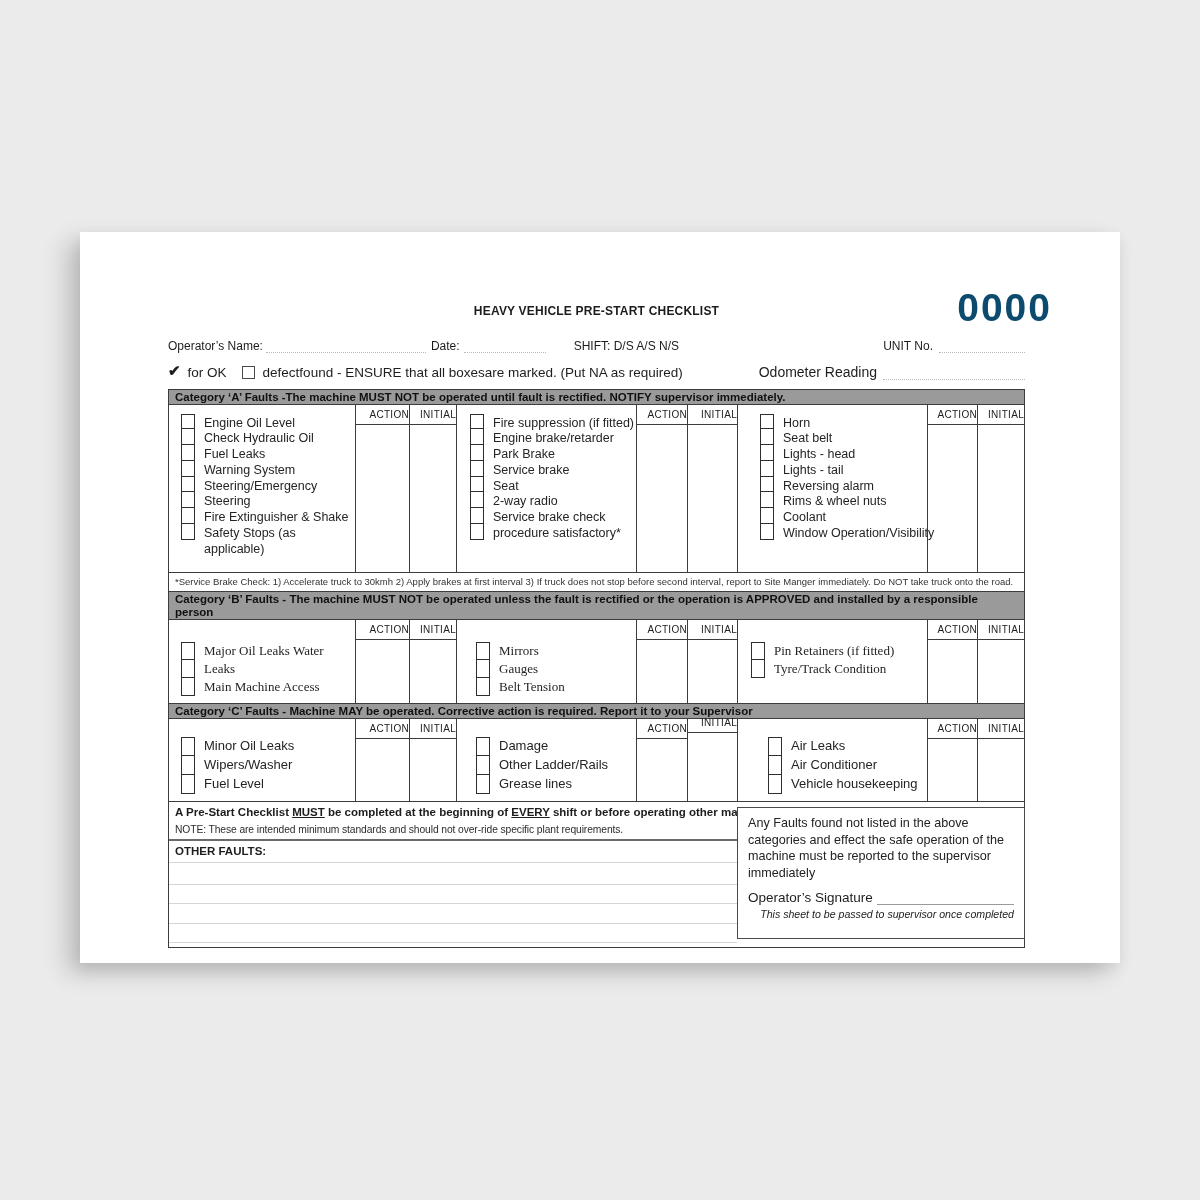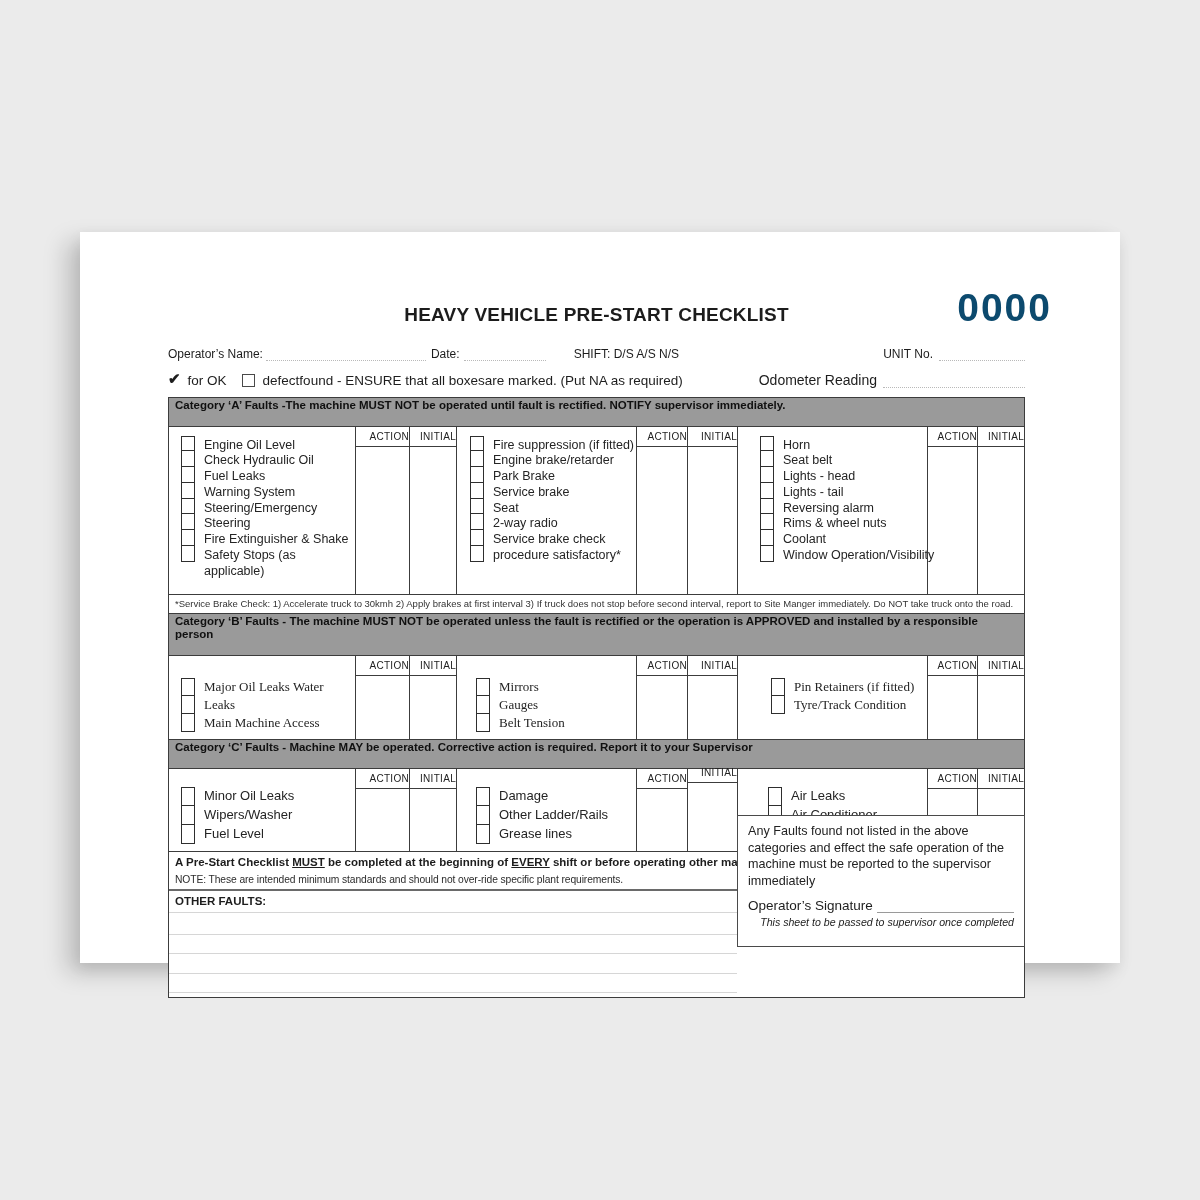--- a/index.html
+++ b/index.html
@@ -6,53 +6,53 @@
   body{
     width:1200px;height:1200px;background:#ebebeb;position:relative;
     font-family:"Liberation Sans", sans-serif;color:#1d1d1d;
     -webkit-font-smoothing:antialiased;
   }
   .sheet{
     position:absolute;left:80px;top:232px;width:1040px;height:731px;background:#ffffff;
     box-shadow:-14px 10px 22px rgba(0,0,0,.18), 0 6px 14px rgba(0,0,0,.08);
   }
   .doc{position:absolute;left:88px;top:0;width:857px;}
-  .title{margin-top:72px;text-align:center;font-size:19px;font-weight:bold;letter-spacing:.2px;color:#1c1c1c;}
+  .title{margin-top:72px;text-align:center;font-size:12px;font-weight:bold;letter-spacing:.2px;color:#1c1c1c;}
   .serial{position:absolute;right:-27px;top:60px;color:#0c4a6e;font-size:39px;font-weight:700;letter-spacing:2px;line-height:31px;}
   
   .meta1{margin-top:21px;display:flex;align-items:flex-end;font-size:12px;white-space:nowrap;}
   .meta2{margin-top:9px;display:flex;align-items:flex-end;font-size:13.5px;white-space:nowrap;}
   .fline{display:inline-block;border-bottom:1.5px dotted #b9b9b9;height:13px;}
   .fl-op{width:160px;margin-left:3px;}
   .fl-date{width:82px;margin-left:4px;}
   .fl-unit{width:86px;margin-left:6px;}
   .fl-odo{width:142px;margin-left:6px;}
   .m-shift{margin-left:28px;}
   .m-unit{margin-left:auto;}
   .m-odo{margin-left:auto;font-size:14px;}
   .checkglyph{font-weight:bold;font-size:15px;margin-right:7px;}
   .sq{display:inline-block;width:11px;height:11px;border:1.5px solid #4a4a4a;margin:0 8px 1px 15px;background:#fff;}
   
   .formtable{margin-top:9px;position:relative;border:1.5px solid #3c3c3c;background:#fff;}
   .cat-bar{background:#9a9a9a;border-top:1px solid #3c3c3c;border-bottom:1px solid #3c3c3c;
-    color:#101010;font-weight:bold;font-size:11.5px;padding:1px 6px 14px;line-height:13px;position:relative;z-index:1;}
+    color:#101010;font-weight:bold;font-size:11.5px;padding:1px 6px 0;line-height:13px;position:relative;z-index:1;}
   .formtable > .cat-bar:first-child{border-top:none;}
   .cat-body{display:flex;align-items:stretch;}
   .cell{box-sizing:border-box;}
   .cell + .cell{border-left:1px solid #3c3c3c;}
   .w1{width:186px;} .w2{width:54px;} .w3{width:47px;} .w4{width:180px;} .w5{width:51px;}
   .w6{width:50px;} .w7{width:190px;} .w8{width:50px;} .w9{flex:1;}
   .bodyA{height:167px;} .bodyB{height:83px;} .bodyC{height:82px;}
   .ai-head{text-align:right;font-size:10px;letter-spacing:.3px;color:#222;
     padding-top:4px;height:15px;border-bottom:1px solid #3c3c3c;position:relative;}
   .ai-head.raised{top:-6px;background:transparent;z-index:2;}
   .items{padding-left:12px;}
   .catA .items{padding-top:9px;} .catB .items{padding-top:22px;font-family:Liberation Serif, serif;} .catC .items{padding-top:18px;}
   .catA .g2{padding-left:13px;} .catA .g3{padding-left:22px;}
-  .catB .g2{padding-left:19px;} .catB .g3{padding-left:33px;}
+  .catB .g2{padding-left:19px;} .catB .g3{padding-left:13px;}
   .catC .g2{padding-left:19px;} .catC .g3{padding-left:30px;}
   .item{display:flex;align-items:flex-start;}
   .catA .item{height:15.8px;} .catB .item{height:18px;} .catC .item{height:19px;}
   .cb{flex:none;width:14px;border:1.5px solid #2e2e2e;background:#fff;box-sizing:border-box;}
   .catA .cb{height:17px;} .catB .cb{height:19.5px;} .catC .cb{height:20.5px;}
   .item + .item .cb{margin-top:-1.5px;}
   .cb.nobox{visibility:hidden;}
   .lbl{margin-left:9px;padding-top:1.5px;font-size:12.5px;line-height:14px;color:#242424;white-space:nowrap;}
   .catB .lbl,.catC .lbl{font-size:13px;padding-top:2px;}
   .footnote{border-top:1px solid #3c3c3c;font-size:9.5px;color:#333;padding:4px 4px 4px 6px;line-height:10px;}

